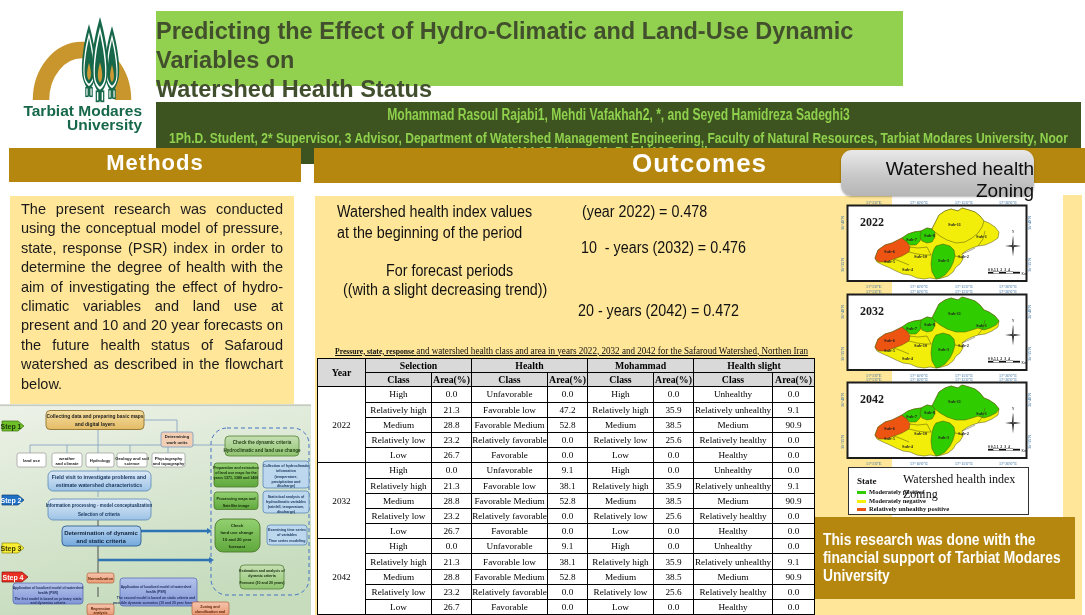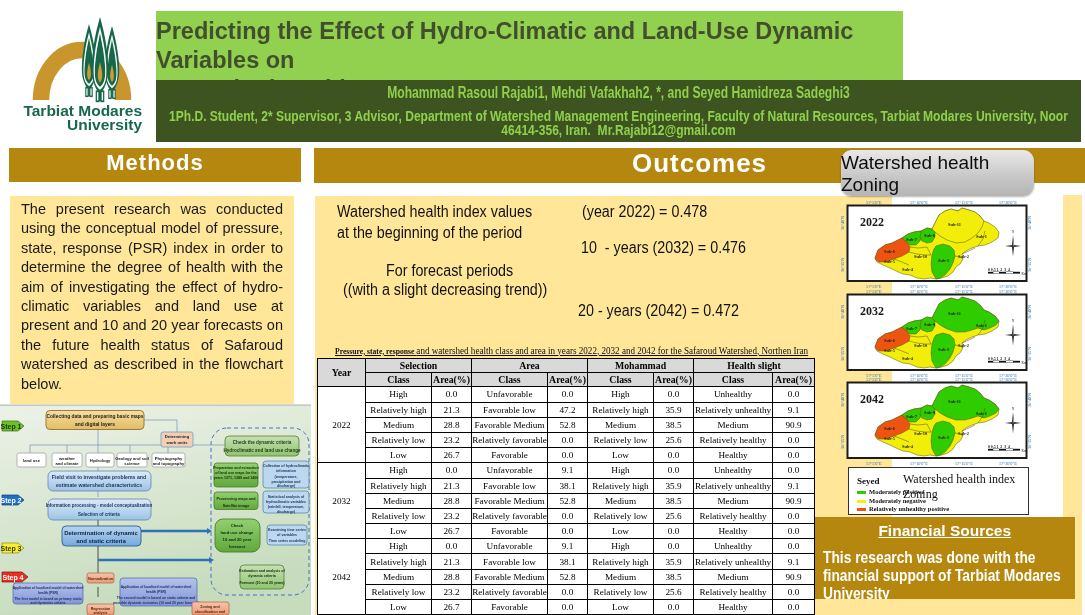--- a/index.html
+++ b/index.html
@@ -5,21 +5,21 @@
   html,body{margin:0;padding:0}
   body{width:1085px;height:615px;position:relative;font-family:"Liberation Sans",sans-serif;background:#fff;overflow:hidden}
   .abs{position:absolute}
 </style>
 </head>
 <body>
 
 <div class="abs" style="left:156px;top:11px;width:747px;height:75px;background:#92d050;color:#414f2d;font-weight:bold;font-size:23.5px;line-height:29px;text-align:left;padding-top:6.3px;box-sizing:border-box">
 Predicting the Effect of Hydro-Climatic and Land-Use Dynamic Variables on<br>Watershed Health Status
 </div>
-<div class="abs" style="left:156px;top:80px;width:925px;height:62px;background:#3d5420;color:#8fd04c">
+<div class="abs" style="left:156px;top:102px;width:925px;height:62px;background:#3d5420;color:#8fd04c">
   <div class="abs" style="left:0;right:0;top:3.8px;text-align:center;font-weight:bold;font-size:16px;white-space:nowrap;transform:scaleX(.756);transform-origin:50% 0">Mohammad Rasoul Rajabi1, Mehdi Vafakhah2, *, and Seyed Hamidreza Sadeghi3</div>
   <div class="abs" style="left:-215px;right:-215px;top:30.4px;text-align:center;font-weight:bold;font-size:14px;line-height:13.8px;white-space:nowrap;transform:scaleX(.859);transform-origin:50% 0">1Ph.D. Student, 2* Supervisor, 3 Advisor, Department of Watershed Management Engineering, Faculty of Natural Resources, Tarbiat Modares University, Noor<br>46414-356, Iran.&nbsp; Mr.Rajabi12@gmail.com</div>
 </div>
 
 <svg class="abs" style="left:10px;top:5px" width="146" height="135" viewBox="0 0 146 135">
   <defs>
     <g id="tree">
       <path d="M0,-40 C1.5,-36 4,-30 5.5,-22 C7,-15 7.5,-9 7,-4.5 C6.5,0 4,4 2,6 L2,12 L-2,12 L-2,6 C-4,4 -6.5,0 -7,-4.5 C-7.5,-9 -7,-15 -5.5,-22 C-4,-30 -1.5,-36 0,-40 Z" fill="#17684a"></path>
       <path d="M0,-34 C1.2,-30 3.2,-25 4.4,-18 C5.5,-12 5.8,-7 5.4,-3.5 C5,0.5 3,3.5 0,5 C-3,3.5 -5,0.5 -5.4,-3.5 C-5.8,-7 -5.5,-12 -4.4,-18 C-3.2,-25 -1.2,-30 0,-34 Z" fill="#fff"></path>
       <path d="M0,-30 C1,-26 2.7,-21 3.6,-15 C4.5,-10 4.7,-6 4.3,-3 C3.9,0 2,2.2 0,3.2 C-2,2.2 -3.9,0 -4.3,-3 C-4.7,-6 -4.5,-10 -3.6,-15 C-2.7,-21 -1,-26 0,-30 Z" fill="#17684a"></path>
@@ -230,21 +230,21 @@
         <col style="width:40px">
         <col style="width:66px">
         <col style="width:40px">
         <col style="width:79px">
         <col style="width:42px">
       </colgroup>
     <tbody id="tb">
     <tr class="h" style="height:14.2px">
           <td rowspan="2">Year</td>
           <td colspan="2">Selection</td>
-          <td colspan="2">Area</td>
+          <td colspan="2">Health</td>
           <td colspan="2">Mohammad</td>
           <td colspan="2">Health slight</td>
         </tr>
     <tr class="h" style="height:14.2px">
           <td>Class</td>
           <td>Area(%)</td>
           <td>Class</td>
           <td>Area(%)</td>
           <td>Class</td>
           <td>Area(%)</td>
@@ -404,21 +404,21 @@
           <td>Healthy</td>
           <td>0.0</td>
         </tr>
       </tbody>
   </table>
 
 </div>
 
 <div class="abs" style="left:1063px;top:195px;width:19px;height:420px;background:#ffe699"></div>
 
-<div class="abs" style="left:841px;top:150px;width:193px;height:46px;border-radius:11px;background:linear-gradient(180deg,#e9e9e9,#c6c6c6 60%,#b5b5b5);box-shadow:0 1px 2px rgba(0,0,0,.3);color:#0d0d0d;font-size:19px;text-align:left;line-height:21.5px;padding-top:2px;box-sizing:border-box">Watershed health<br>Zoning</div>
+<div class="abs" style="left:841px;top:150px;width:193px;height:46px;border-radius:11px;background:linear-gradient(180deg,#e9e9e9,#c6c6c6 60%,#b5b5b5);box-shadow:0 1px 2px rgba(0,0,0,.3);color:#0d0d0d;font-size:19px;text-align:right;line-height:21.5px;padding-top:8px;box-sizing:border-box">Watershed health<br>Zoning</div>
 
 <div id="maps"></div>
 <div style="position: absolute; left: 832px; top: 199px; width: 216px; height: 90px;">
     <svg width="216" height="90" viewBox="0 0 216 90" style="position:absolute;left:0;top:0">
       <g font-family="'Liberation Serif',serif">
         <g fill="#2e6da4" font-size="4.3" text-anchor="middle">
           <text x="42" y="4.5">57°5'0"E</text>
           <text x="87" y="4.5">57°10'0"E</text>
           <text x="132" y="4.5">57°15'0"E</text>
           <text x="176" y="4.5">57°20'0"E</text>
@@ -587,25 +587,24 @@
           <rect x="18" y="4.3" width="7" height="1.8" fill="#fff" stroke="#111" stroke-width="0.4"></rect>
           <rect x="25" y="4.3" width="7" height="1.8"></rect>
           <text x="33.5" y="7" font-size="3.4">Km</text>
         </g>
       </g>
     </svg>
   </div>
 
 <div class="abs" style="left:848px;top:467px;width:181px;height:48px;background:#fff;border:1.5px solid #333;box-sizing:border-box;font-family:'Liberation Serif',serif">
   <div class="abs" style="left:54px;top:4px;font-size:12px;font-weight:normal;color:#111">Watershed health index Zoning</div>
-  <div class="abs" style="left:8px;top:8px;font-size:9px;font-weight:bold;color:#111">Seyed</div>
+  <div class="abs" style="left:8px;top:8px;font-size:9px;font-weight:bold;color:#111">State</div>
   <div class="abs" style="left:8px;top:20px;font-size:6.5px;font-weight:bold;color:#111;line-height:8.6px">
     <div><span style="display:inline-block;width:9px;height:3px;background:#33cc00;margin-right:3px"></span>Moderately positive</div>
     <div><span style="display:inline-block;width:9px;height:3px;background:#f5ef0a;margin-right:3px"></span>Moderately negative</div>
     <div><span style="display:inline-block;width:9px;height:3px;background:#ed5412;margin-right:3px"></span>Relatively unhealthy positive</div>
   </div>
 </div>
 
 <div class="abs" style="left:815px;top:517px;width:259.5px;height:82px;background:#b5870e;color:#fff;box-sizing:border-box;padding:5px 0 0 8px">
-  <div style="text-align:center;font-weight:bold;font-size:15.5px;text-decoration:underline;margin-right:8px">Financial Sources</div>
   <div style="font-weight:bold;font-size:16px;line-height:18.2px;margin-top:9px;width:280px;transform:scaleX(.863);transform-origin:0 0">This research was done with the financial support of Tarbiat Modares University</div>
 </div>
 <div class="abs" style="left:815px;top:599px;width:267px;height:16px;background:#ffe699"></div>
 
 </body></html>

